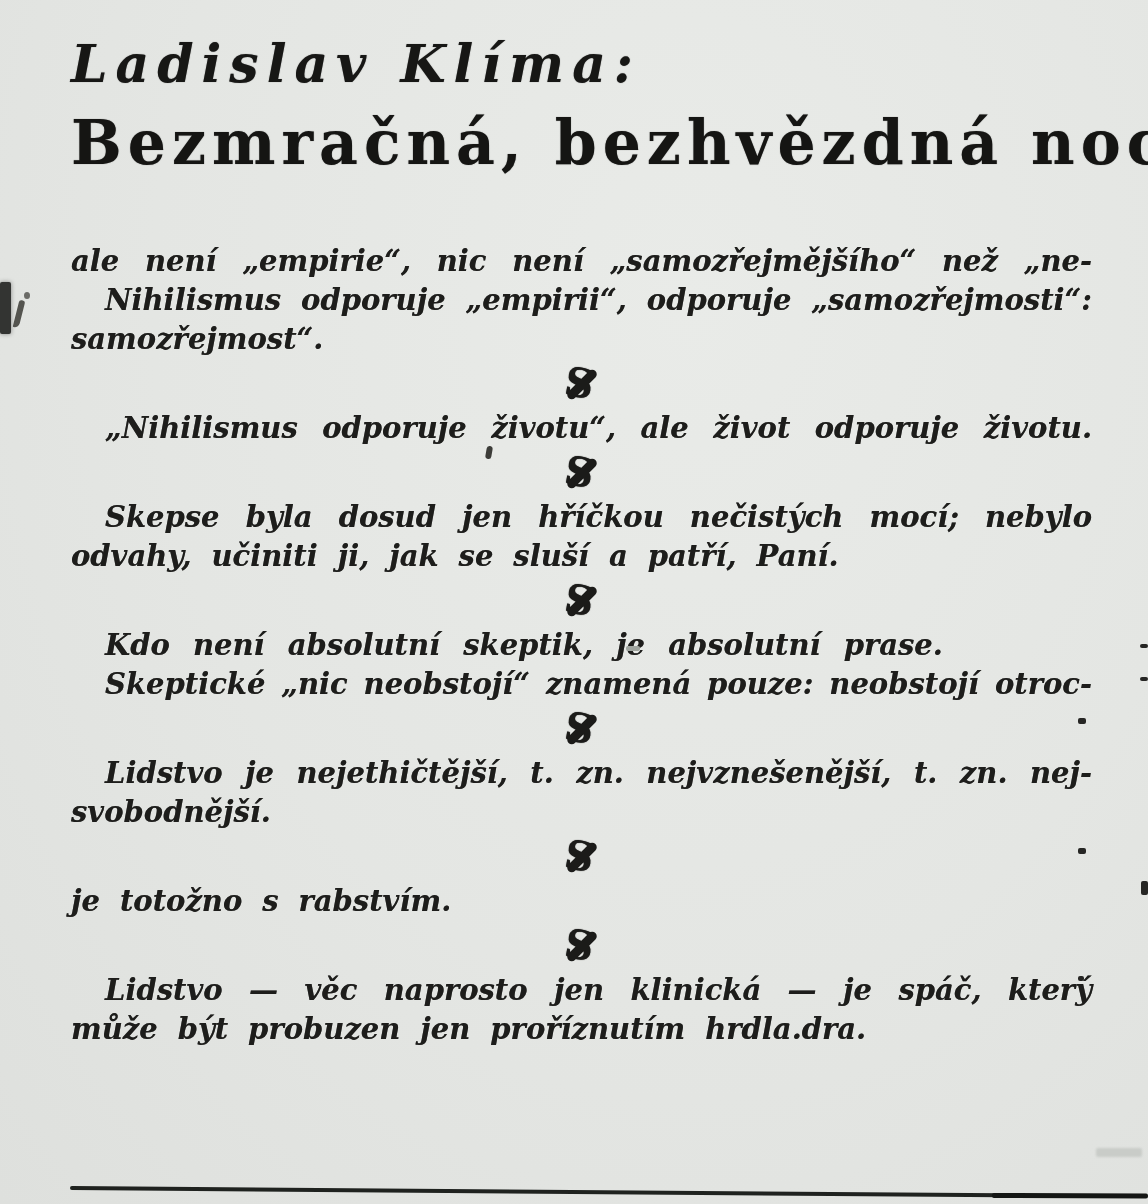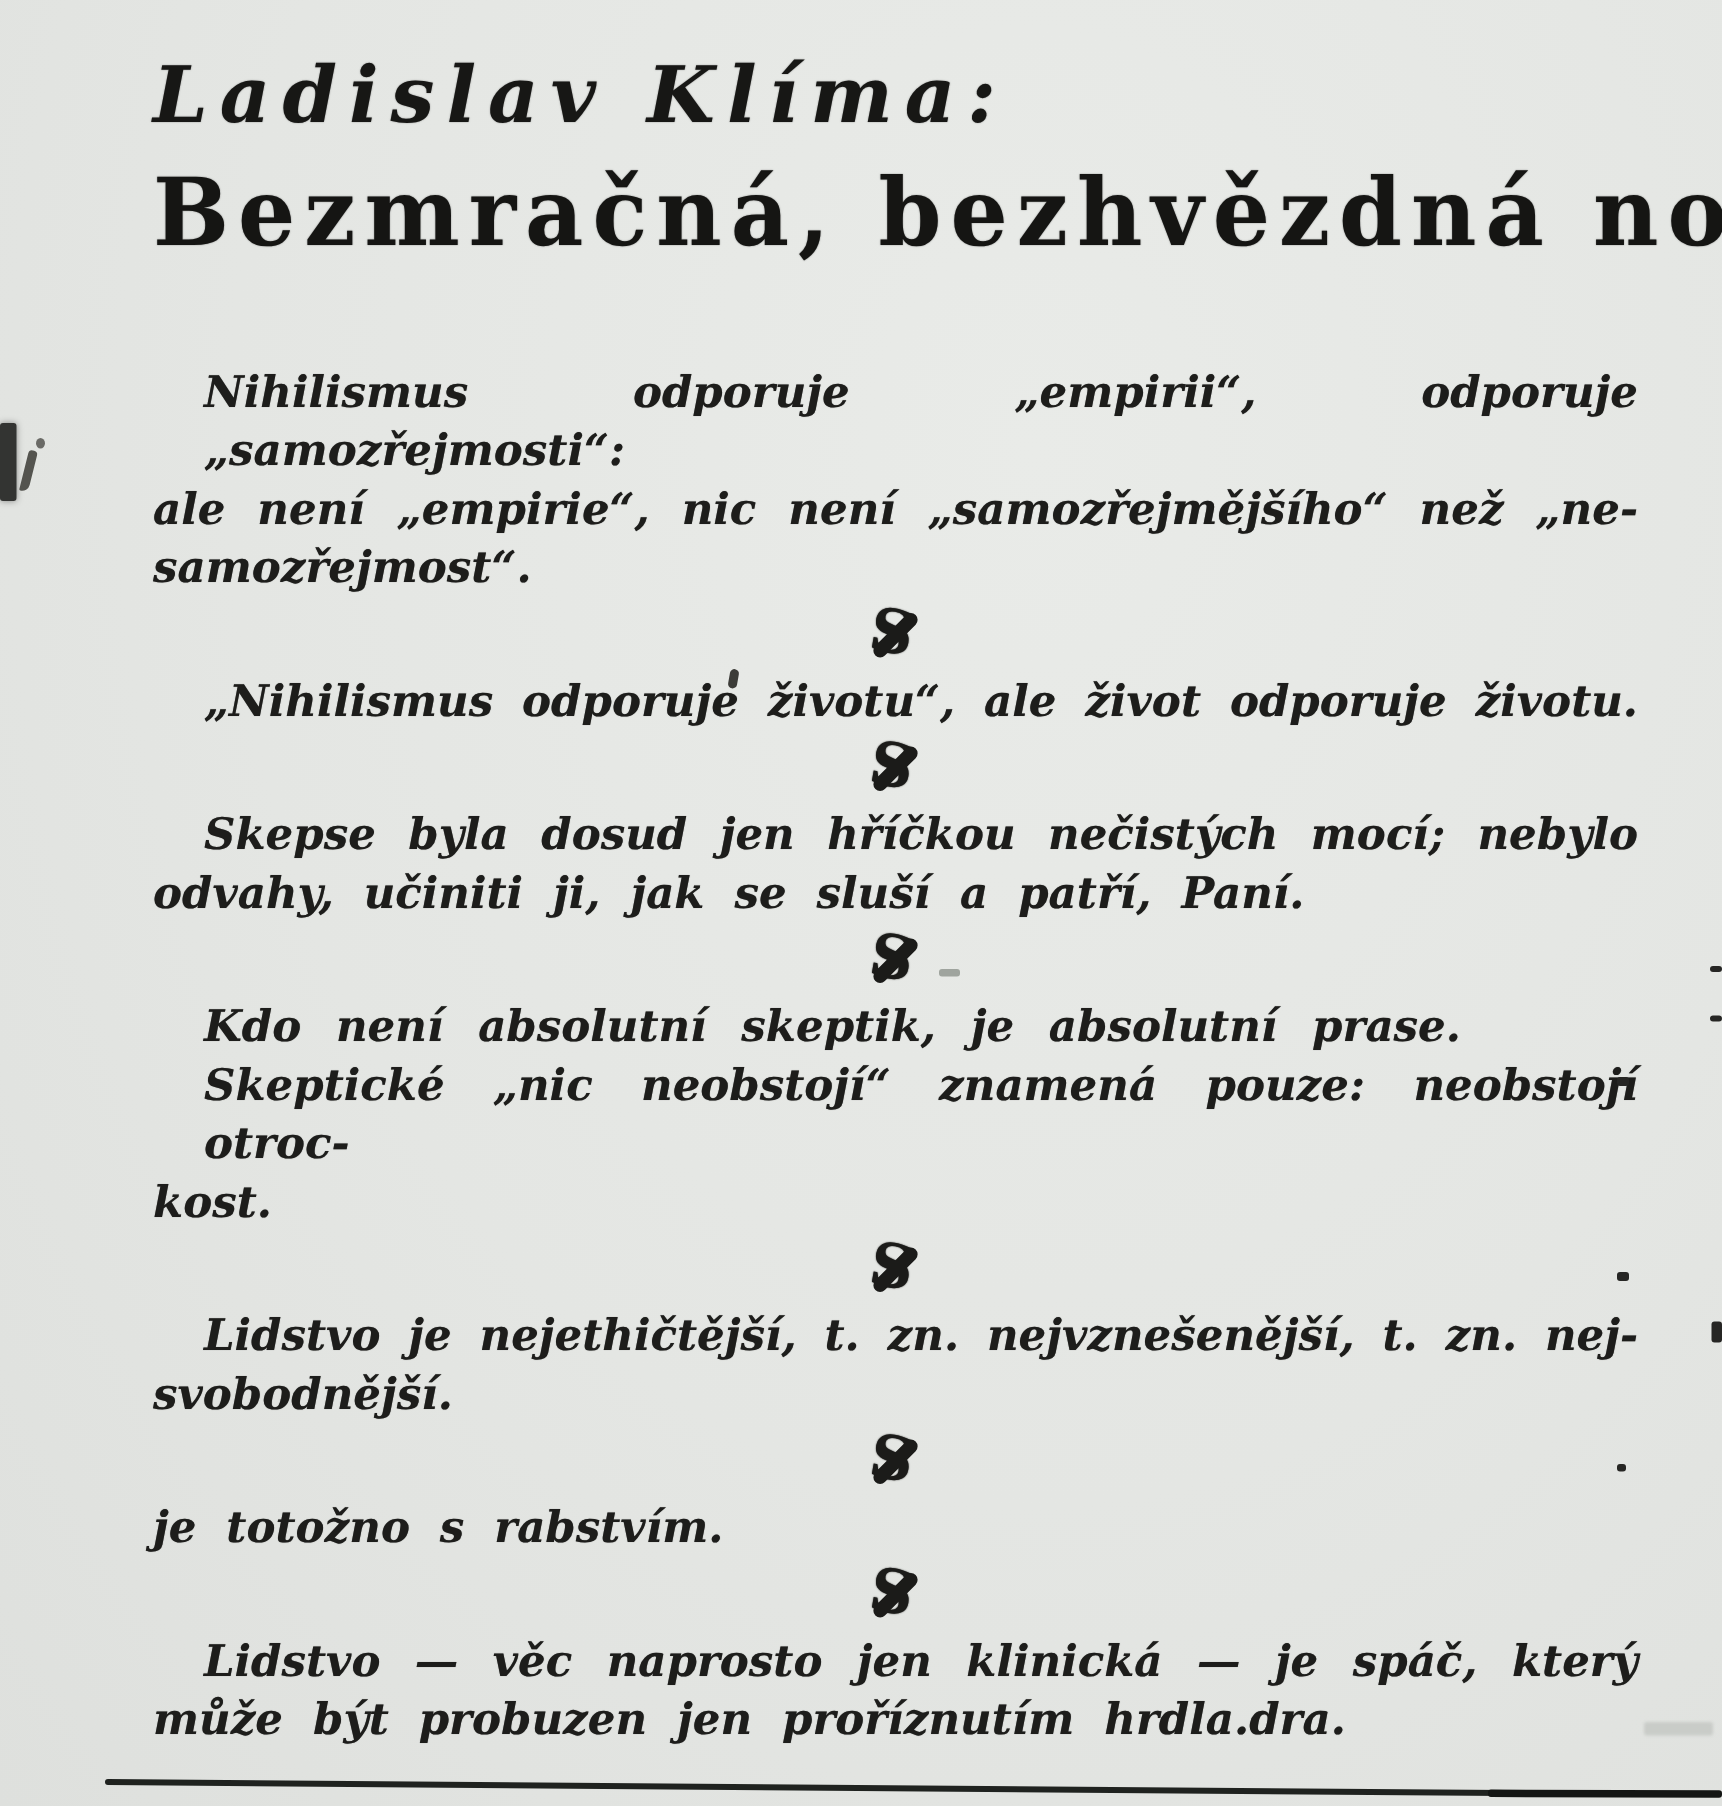--- a/index.html
+++ b/index.html
@@ -4,21 +4,21 @@
 <style>
   html,body{margin:0;padding:0;}
   .page{
     position:relative;
     width:1148px;height:1204px;
     background:radial-gradient(ellipse at 60% 25%, #e9ebe8 0%, #e4e6e3 55%, #dee0dd 100%);
     overflow:hidden;
     font-family:"DejaVu Serif","Liberation Serif",serif;
     color:#1d1d1b;
   }
-  .content{padding:34px 56px 0 102px;}
+  .content{padding:34px 56px 0 71px;}
   .author{
     font-size:52px;line-height:60px;font-style:italic;font-weight:700;
     letter-spacing:8px;color:#171715;text-shadow:0 0 1px rgba(20,20,20,.5);
   }
   .title{
     font-size:60px;line-height:74px;font-weight:700;margin-top:10px;
     letter-spacing:6px;color:#151513;text-shadow:0 0 1px rgba(20,20,20,.55);
     transform:scaleY(1.04);transform-origin:left top;white-space:nowrap;
   }
   .body-text{margin-top:64px;}
@@ -72,22 +72,22 @@
 
 <div class="page">
   <div class="content">
 
     <div class="author">Ladislav Klíma:</div>
     <div class="title">Bezmračná, bezhvězdná noc</div>
 
     <div class="body-text">
 
       <p class="para">
+        <span class="line just">ale není „empirie“, nic není „samozřejmějšího“ než „ne-</span>
         <span class="line just first">Nihilismus odporuje „empirii“, odporuje „samozřejmosti“:</span>
-        <span class="line just">ale není „empirie“, nic není „samozřejmějšího“ než „ne-</span>
         <span class="line">samozřejmost“.</span>
       </p>
 
       <div class="sep">
         <span class="sep-glyph">
           <span class="sep-s">S</span>
         </span>
       </div>
 
       <p class="para">
@@ -107,21 +107,20 @@
 
       <div class="sep">
         <span class="sep-glyph">
           <span class="sep-s">S</span>
         </span>
       </div>
 
       <p class="para">
         <span class="line gaps first">Kdo není absolutní skeptik, je absolutní prase.</span>
         <span class="line just first">Skeptické „nic neobstojí“ znamená pouze: neobstojí otroc-</span>
-        <span class="line">kost.</span>
       </p>
 
       <div class="sep">
         <span class="sep-glyph">
           <span class="sep-s">S</span>
         </span>
       </div>
 
       <p class="para">
         <span class="line just first">Lidstvo je nejethičtější, t. zn. nejvznešenější, t. zn. nej-</span>

